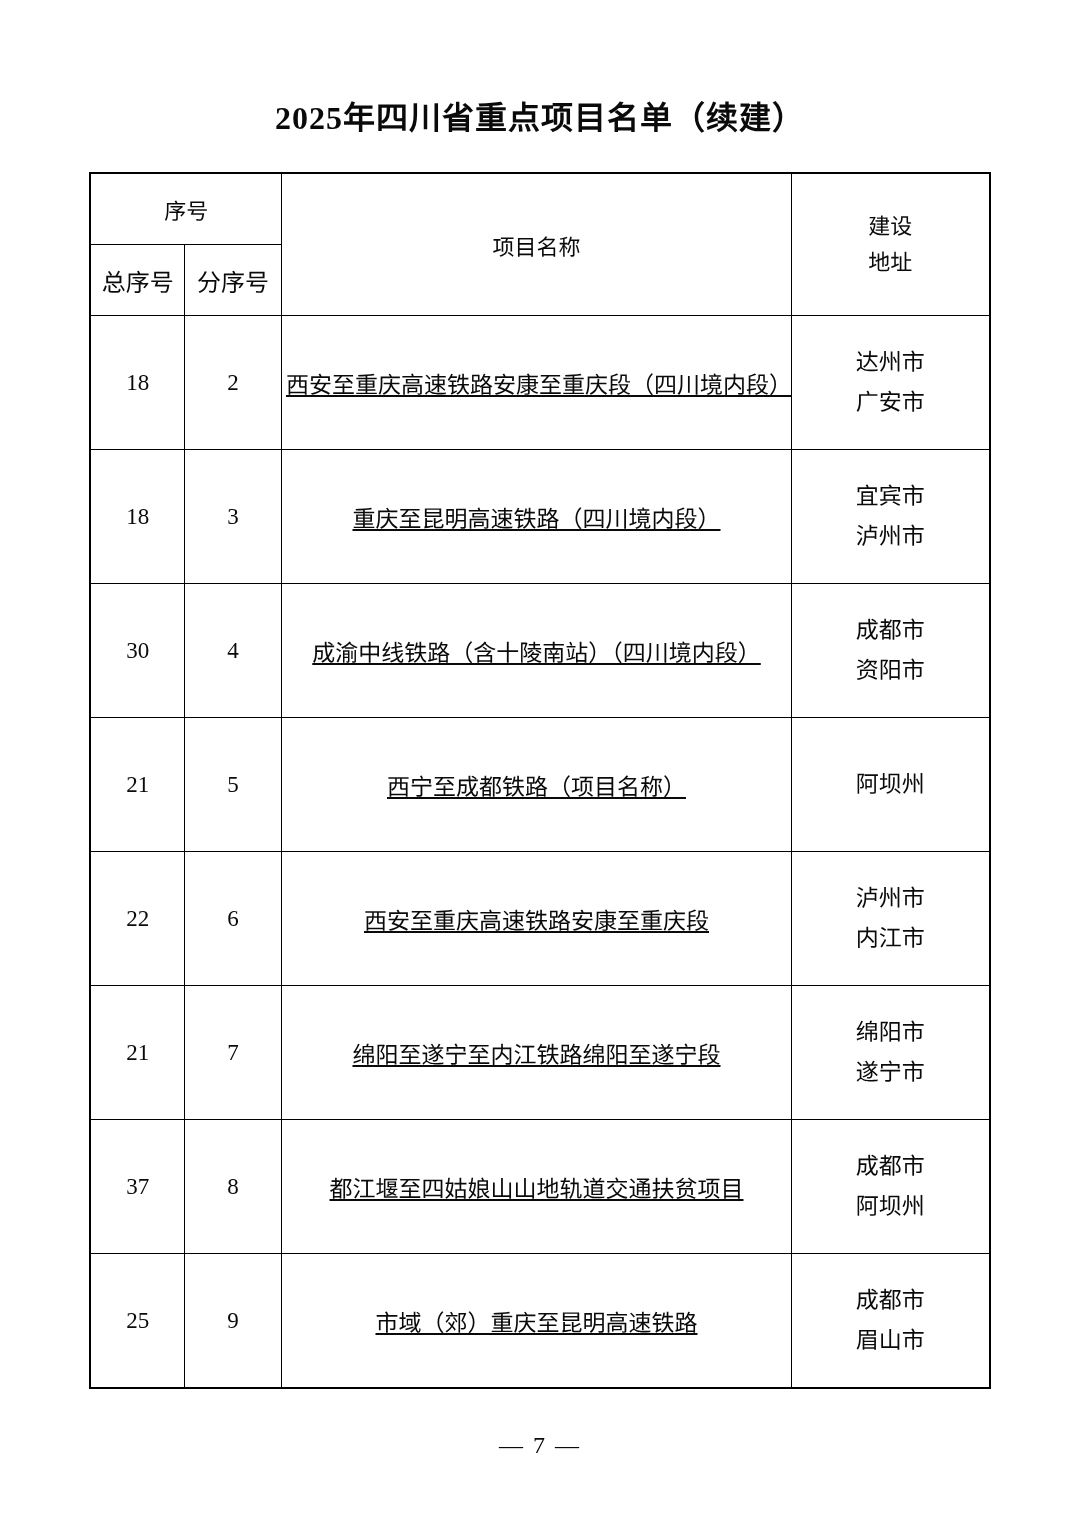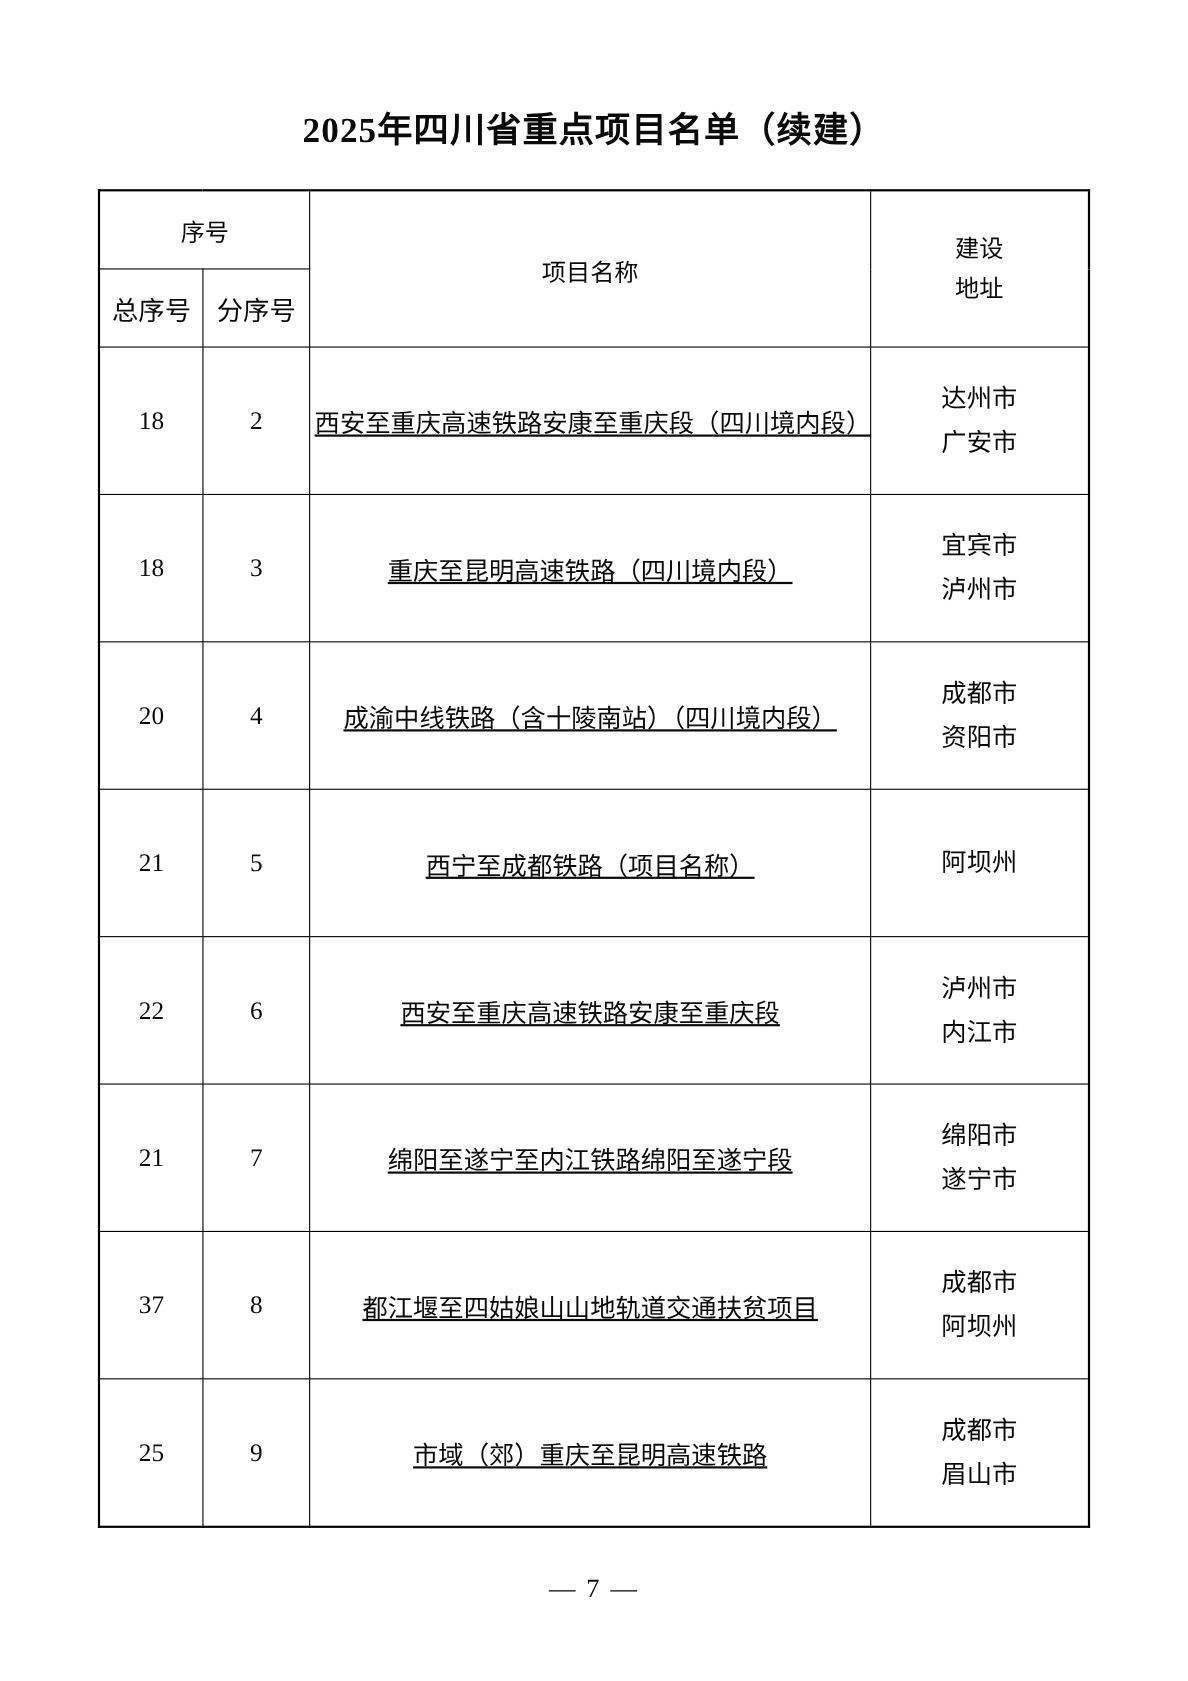--- a/index.html
+++ b/index.html
@@ -105,21 +105,21 @@
     <tr class="data-row">
       <td>18</td>
       <td>3</td>
       <td class="name-cell">重庆至昆明高速铁路（四川境内段）</td>
       <td>
         <div class="addr-line">宜宾市</div>
         <div class="addr-line">泸州市</div>
       </td>
     </tr>
     <tr class="data-row">
-      <td>20</td>
+      <td>30</td>
       <td>4</td>
       <td class="name-cell">成渝中线铁路（含十陵南站）（四川境内段）</td>
       <td>
         <div class="addr-line">成都市</div>
         <div class="addr-line">资阳市</div>
       </td>
     </tr>
     <tr class="data-row">
       <td>21</td>
       <td>5</td>

